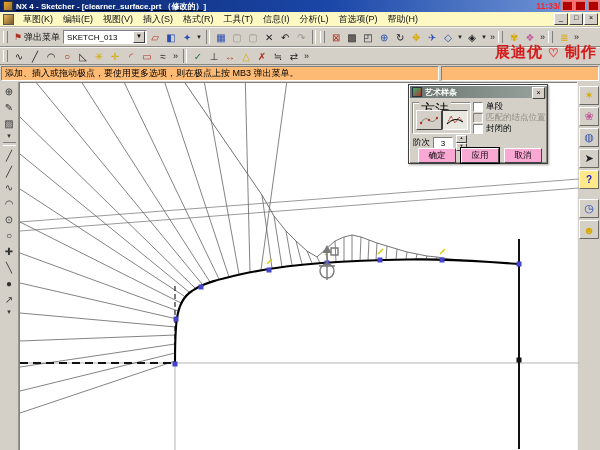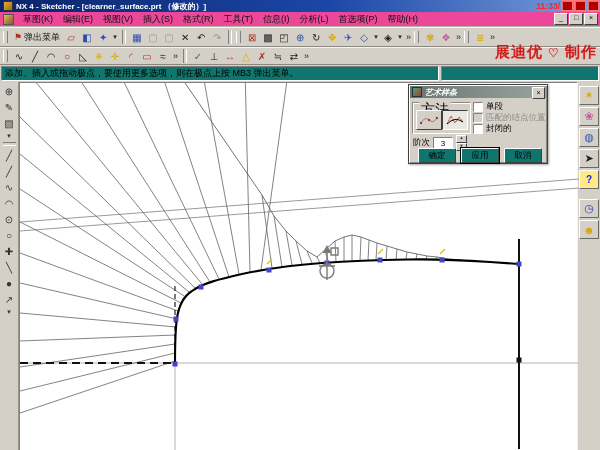--- a/index.html
+++ b/index.html
@@ -1,29 +1,29 @@
 <!DOCTYPE html>
 <html><head>
 <meta charset="utf-8">
 <style>
   html,body{margin:0;padding:0;}
   body{width:600px;height:450px;position:relative;overflow:hidden;background:#d4d0c8;
        font-family:"Liberation Sans",sans-serif;-webkit-font-smoothing:none;}
   
   .titlebar{height:12px;background:linear-gradient(90deg,#0a246a 0%,#1b47a8 55%,#7ba0dc 100%);
-            display:flex;align-items:center;padding:0 3px;position:relative;}
+            display:flex;align-items:center;padding:0 3px;position:relative;text-decoration:underline;}
   .titlebar .appicon{width:8px;height:8px;background:linear-gradient(135deg,#f5a623,#8a6d3b);
             border:1px solid #333;margin-right:3px;}
   .titlebar .ttext{color:#fff;font-size:8px;font-weight:bold;white-space:nowrap;}
   .video-overlay{position:absolute;right:1px;top:0;display:flex;align-items:center;gap:1px;}
   .video-overlay .vtime{color:#ff2222;font-size:8.5px;font-weight:bold;}
   .vblock{width:10px;height:9px;background:#b00000;border:1px solid #ff7777;
           box-shadow:inset 1px 1px 0 rgba(255,255,255,.45);}
   
-  .menubar{height:14px;background:#ec4899;display:flex;align-items:center;font-size:9px;
+  .menubar{height:14px;background:#fef9c3;display:flex;align-items:center;font-size:9px;
            padding-left:2px;position:relative;border-bottom:1px solid #b8b4ac;}
   .menuicon{width:9px;height:9px;background:linear-gradient(135deg,#e6b85c,#7a5c2e);
             border:1px solid #555;margin:0 4px 0 1px;}
   .mi{padding:1px 5px;color:#111;white-space:nowrap;}
   .winbtns{position:absolute;right:2px;top:1px;display:flex;gap:1px;}
   .wb{width:12px;height:10px;background:#d4d0c8;border:1px solid;border-color:#fff #404040 #404040 #fff;
       font-size:7px;line-height:8px;text-align:center;color:#000;}
   
   .tb{background:#d4d0c8;display:flex;align-items:center;padding:0 2px;
       border-top:1px solid #f5f4f0;border-bottom:1px solid #8a8880;}
@@ -38,21 +38,21 @@
   .dim{color:#9a968e;}
   .c-red{color:#b03020;} .c-blue{color:#2b4fb0;} .c-yellow{color:#d8a800;}
   .c-green{color:#1d7a3a;} .c-pink{color:#c05a9a;} .c-dark{color:#222;}
   .tbtn{display:flex;align-items:center;gap:2px;font-size:9px;color:#111;padding:0 3px;height:15px;}
   .combo{width:78px;height:12px;background:#fff;border:1px solid;border-color:#808080 #fff #fff #808080;
          display:flex;align-items:center;justify-content:space-between;font-size:8px;padding:0 1px 0 3px;}
   .combo .cdd{width:10px;height:10px;background:#d4d0c8;border:1px solid;border-color:#fff #404040 #404040 #fff;
          font-size:6px;line-height:9px;text-align:center;}
   
   .promptbar{height:15px;background:#d4d0c8;display:flex;gap:2px;padding:1px 1px;}
-  .pfield{border:1px solid;border-color:#808080 #fff #fff #808080;background:#0f766e;
+  .pfield{border:1px solid;border-color:#808080 #fff #fff #808080;background:#fdba74;
           font-size:9px;color:#000;display:flex;align-items:center;padding:0 3px;white-space:nowrap;overflow:hidden;}
   .pf1{flex:1;} .pf2{width:150px;}
   
   .workspace{display:flex;height:370px;}
   .lbar{width:18px;background:#d4d0c8;border-right:1px solid #9a968e;display:flex;flex-direction:column;
         align-items:center;padding-top:2px;flex:none;}
   .lbtn{width:15px;height:15px;display:flex;align-items:center;justify-content:center;
         font-size:10px;color:#333;margin:0 0 1px 0;flex:none;}
   .hsep{width:13px;height:2px;border-top:1px solid #808080;border-bottom:1px solid #fff;margin:2px 0;}
   .canvas{position:relative;flex:1;background:#fff;border-top:1px solid #808080;border-left:1px solid #808080;}
@@ -81,42 +81,42 @@
   .watermark{position:absolute;right:3px;top:43px;z-index:20;font-size:15px;font-weight:bold;
              color:rgba(205,10,10,.88);letter-spacing:1px;white-space:nowrap;
              text-shadow:0 0 1px rgba(255,120,120,.6);}
   .watermark .wsym{font-size:12px;color:rgba(220,60,60,.85);}
   
   .dialog{position:absolute;left:408px;top:84px;width:138px;height:78px;background:#d4d0c8;z-index:10;
           border:1px solid #404040;box-shadow:inset 1px 1px 0 #fff,inset -1px -1px 0 #8a8880,1px 1px 2px rgba(0,0,0,.35);}
   .dlg-title{height:12px;margin:1px;background:linear-gradient(90deg,#6b7570,#9aa49e);display:flex;
              align-items:center;padding:0 2px;position:relative;}
   .dlg-title .dicon{width:8px;height:8px;background:linear-gradient(135deg,#35b06a,#b03535);border:1px solid #234;margin-right:3px;}
-  .dlg-title .dtext{color:#fff;font-size:8px;font-weight:bold;font-style:italic;}
+  .dlg-title .dtext{color:#fff;font-size:8px;font-weight:bold;}
   .dlg-close{position:absolute;right:1px;top:1px;width:11px;height:10px;background:#d4d0c8;
              border:1px solid;border-color:#fff #404040 #404040 #fff;font-size:7px;line-height:9px;text-align:center;}
   .dlg-body{position:relative;height:63px;font-size:8.5px;color:#000;}
   .grp{position:absolute;left:3px;top:3px;width:57px;height:30px;
        border:1px solid;border-color:#8a8880 #fff #fff #8a8880;box-shadow:1px 1px 0 #fff inset;}
   .grp-label{position:absolute;left:6px;top:-2px;background:#d4d0c8;padding:0 2px;font-size:14px;}
   .mbtn{position:absolute;top:7px;width:24px;height:18px;background:#d4d0c8;
         border:1px solid;border-color:#fff #404040 #404040 #fff;display:flex;align-items:center;justify-content:center;}
   .mbtn.sel{border-color:#404040 #fff #fff #404040;background:#e8e8e0;}
   .chk{position:absolute;left:64px;display:flex;align-items:center;gap:3px;white-space:nowrap;}
   .chkbox{width:8px;height:8px;background:#fff;border:1px solid;border-color:#808080 #fff #fff #808080;flex:none;}
   .chk.dis{color:#8f8b83;justify-content:space-between;}
   .chk.dis .chkbox{background:#d4d0c8;}
   .deg{position:absolute;left:4px;top:36px;display:flex;align-items:center;gap:3px;}
   .degbox{width:18px;height:11px;background:#fff;border:1px solid;border-color:#808080 #fff #fff #808080;
           font-size:8px;display:flex;align-items:center;justify-content:center;}
   .spincol{display:flex;flex-direction:column;}
   .spb{width:9px;height:6px;background:#d4d0c8;border:1px solid;border-color:#fff #404040 #404040 #fff;
        font-size:4px;line-height:4px;text-align:center;color:#222;}
   .dlg-btns{position:absolute;left:0;top:49px;width:100%;display:flex;justify-content:flex-end;gap:5px;padding-right:5px;box-sizing:border-box;}
-  .dbtn{min-width:28px;height:13px;background:#0f766e;border:1px solid;border-color:#fff #404040 #404040 #fff;
+  .dbtn{min-width:28px;height:13px;background:#f9a8d4;border:1px solid;border-color:#fff #404040 #404040 #fff;
         font-size:8.5px;display:flex;align-items:center;justify-content:center;padding:0 4px;}
   .dbtn.default{outline:1px solid #000;}
 </style>
 </head>
 <body>
 
 <div class="titlebar">
   <span class="appicon"></span>
   <span class="ttext">NX 4 - Sketcher - [clearner_surface.prt （修改的）]</span>
   <span class="video-overlay">
@@ -144,20 +144,24 @@
     <span class="wb">□</span>
     <span class="wb">×</span>
   </span>
 </div>
 
 <div class="tb tb2">
   <span class="grip"></span>
   <span class="tbtn">
     <span class="c-red">⚑</span>
     <span>弹出菜单</span>
+  </span>
+  <span class="combo">
+    <span>SKETCH_013</span>
+    <span class="cdd">▼</span>
   </span>
   <span class="tbi c-red">▱</span>
   <span class="tbi c-blue">◧</span>
   <span class="tbi c-blue">✦</span>
   <span class="tbi small">▾</span>
   <span class="sep"></span>
   <span class="tbi c-blue">▦</span>
   <span class="tbi dim">▢</span>
   <span class="tbi dim">▢</span>
   <span class="tbi c-dark">✕</span>

